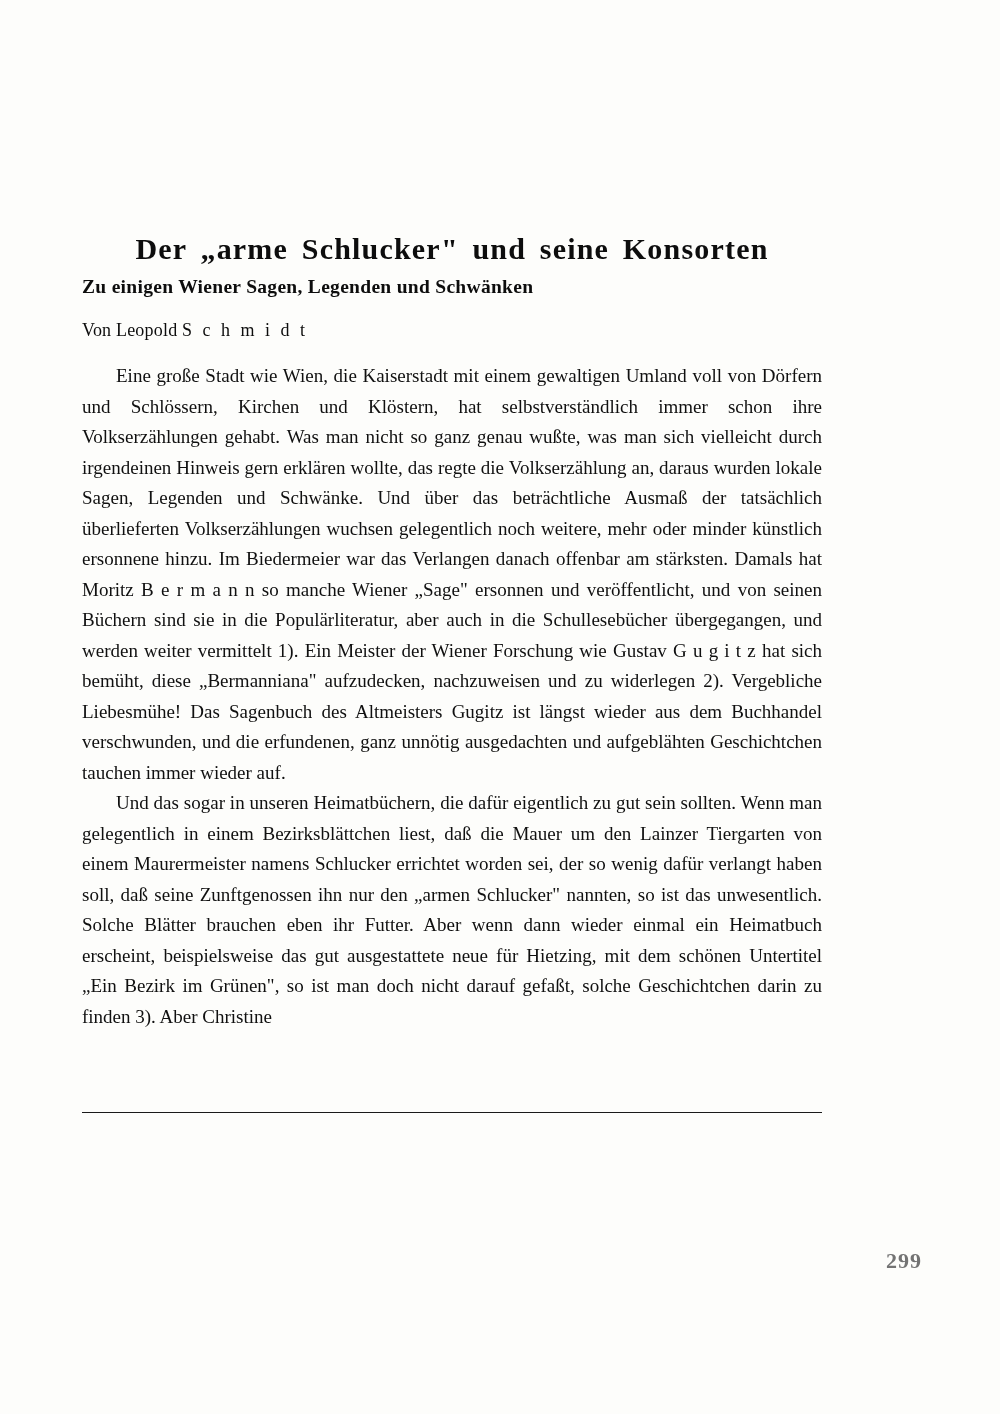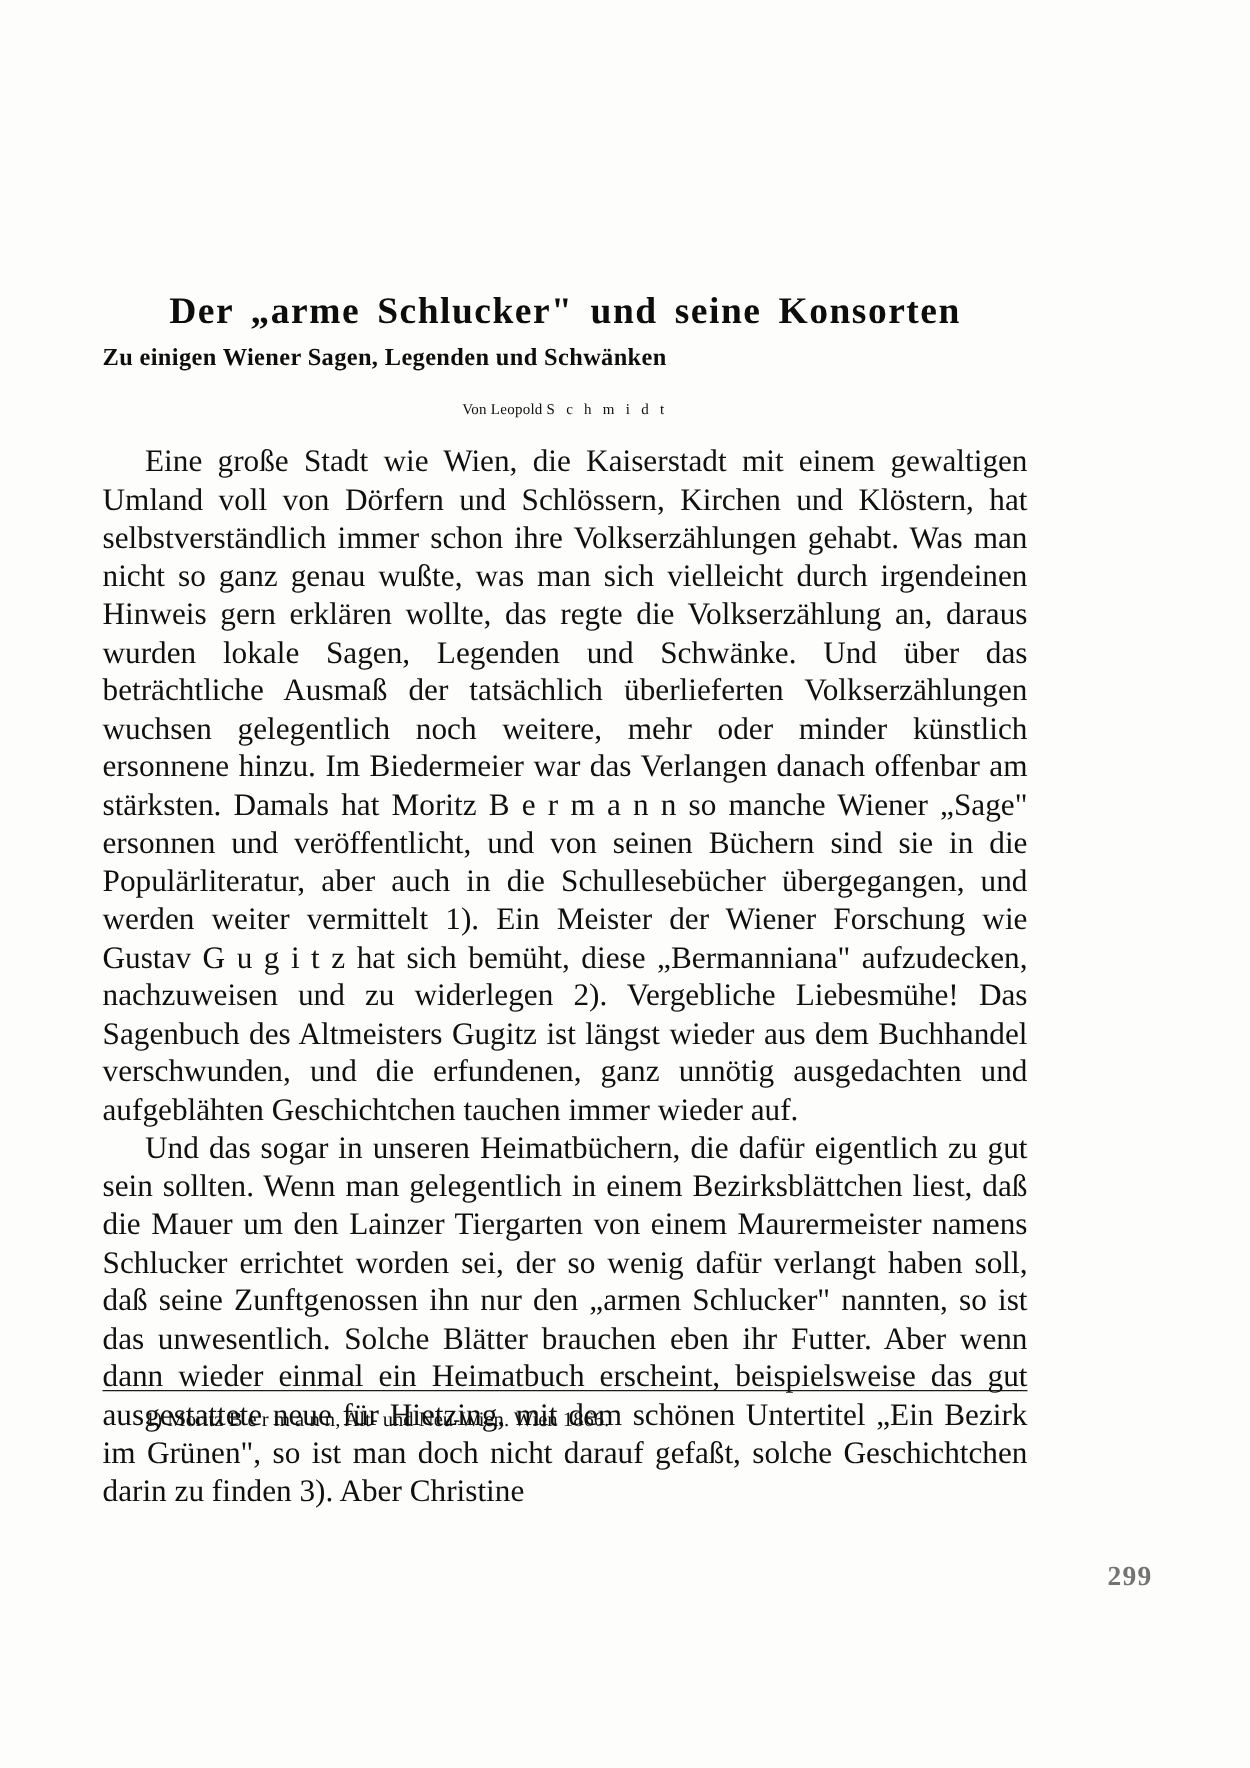--- a/index.html
+++ b/index.html
@@ -39,31 +39,31 @@
   }
   .subtitle {
     font-size: 19.5px;
     font-weight: bold;
     text-align: left;
     letter-spacing: 0.3px;
     margin: 0 0 22px 0;
     color: #0d0d0d;
   }
   .byline {
-    font-size: 12px;
-    text-align: center;
+    font-size: 18px;
+    text-align: left;
     margin: 0 0 20px 0;
     letter-spacing: 0.2px;
     color: #0d0d0d;
   }
   .byline .spaced {
     letter-spacing: 3px;
   }
   p.body {
-    font-size: 25px;
+    font-size: 19px;
     line-height: 30.5px;
     text-align: justify;
     text-justify: inter-word;
     margin: 0;
     text-indent: 34px;
     color: #101010;
   }
   p.body + p.body {
     margin-top: 0;
   }
@@ -111,17 +111,16 @@
       <span>Von Leopold</span>
       <span class="spaced">S c h m i d t</span>
     </div>
     <p class="body">Eine große Stadt wie Wien, die Kaiserstadt mit einem gewaltigen Umland voll von Dörfern und Schlössern, Kirchen und Klöstern, hat selbstverständlich immer schon ihre Volkserzählungen gehabt. Was man nicht so ganz genau wußte, was man sich vielleicht durch irgendeinen Hinweis gern erklären wollte, das regte die Volkserzählung an, daraus wurden lokale Sagen, Legenden und Schwänke. Und über das beträchtliche Ausmaß der tatsächlich überlieferten Volkserzählungen wuchsen gelegentlich noch weitere, mehr oder minder künstlich ersonnene hinzu. Im Biedermeier war das Verlangen danach offenbar am stärksten. Damals hat Moritz B e r m a n n so manche Wiener „Sage" ersonnen und veröffentlicht, und von seinen Büchern sind sie in die Populärliteratur, aber auch in die Schullesebücher übergegangen, und werden weiter vermittelt 1). Ein Meister der Wiener Forschung wie Gustav G u g i t z hat sich bemüht, diese „Bermanniana" aufzudecken, nachzuweisen und zu widerlegen 2). Vergebliche Liebesmühe! Das Sagenbuch des Altmeisters Gugitz ist längst wieder aus dem Buchhandel verschwunden, und die erfundenen, ganz unnötig ausgedachten und aufgeblähten Geschichtchen tauchen immer wieder auf.</p>
     <p class="body">Und das sogar in unseren Heimatbüchern, die dafür eigentlich zu gut sein sollten. Wenn man gelegentlich in einem Bezirksblättchen liest, daß die Mauer um den Lainzer Tiergarten von einem Maurermeister namens Schlucker errichtet worden sei, der so wenig dafür verlangt haben soll, daß seine Zunftgenossen ihn nur den „armen Schlucker" nannten, so ist das unwesentlich. Solche Blätter brauchen eben ihr Futter. Aber wenn dann wieder einmal ein Heimatbuch erscheint, beispielsweise das gut ausgestattete neue für Hietzing, mit dem schönen Untertitel „Ein Bezirk im Grünen", so ist man doch nicht darauf gefaßt, solche Geschichtchen darin zu finden 3). Aber Christine</p>
   </div>
 
   <div class="rule"></div>
 
   <div class="footnotes">
-    <p class="footnote">1) Moritz B e r m a n n, Alt- und Neu-Wien. Wien 1866.</p>
   </div>
 
   <div class="pageno">299</div>
 </div>
 
 </body></html>

